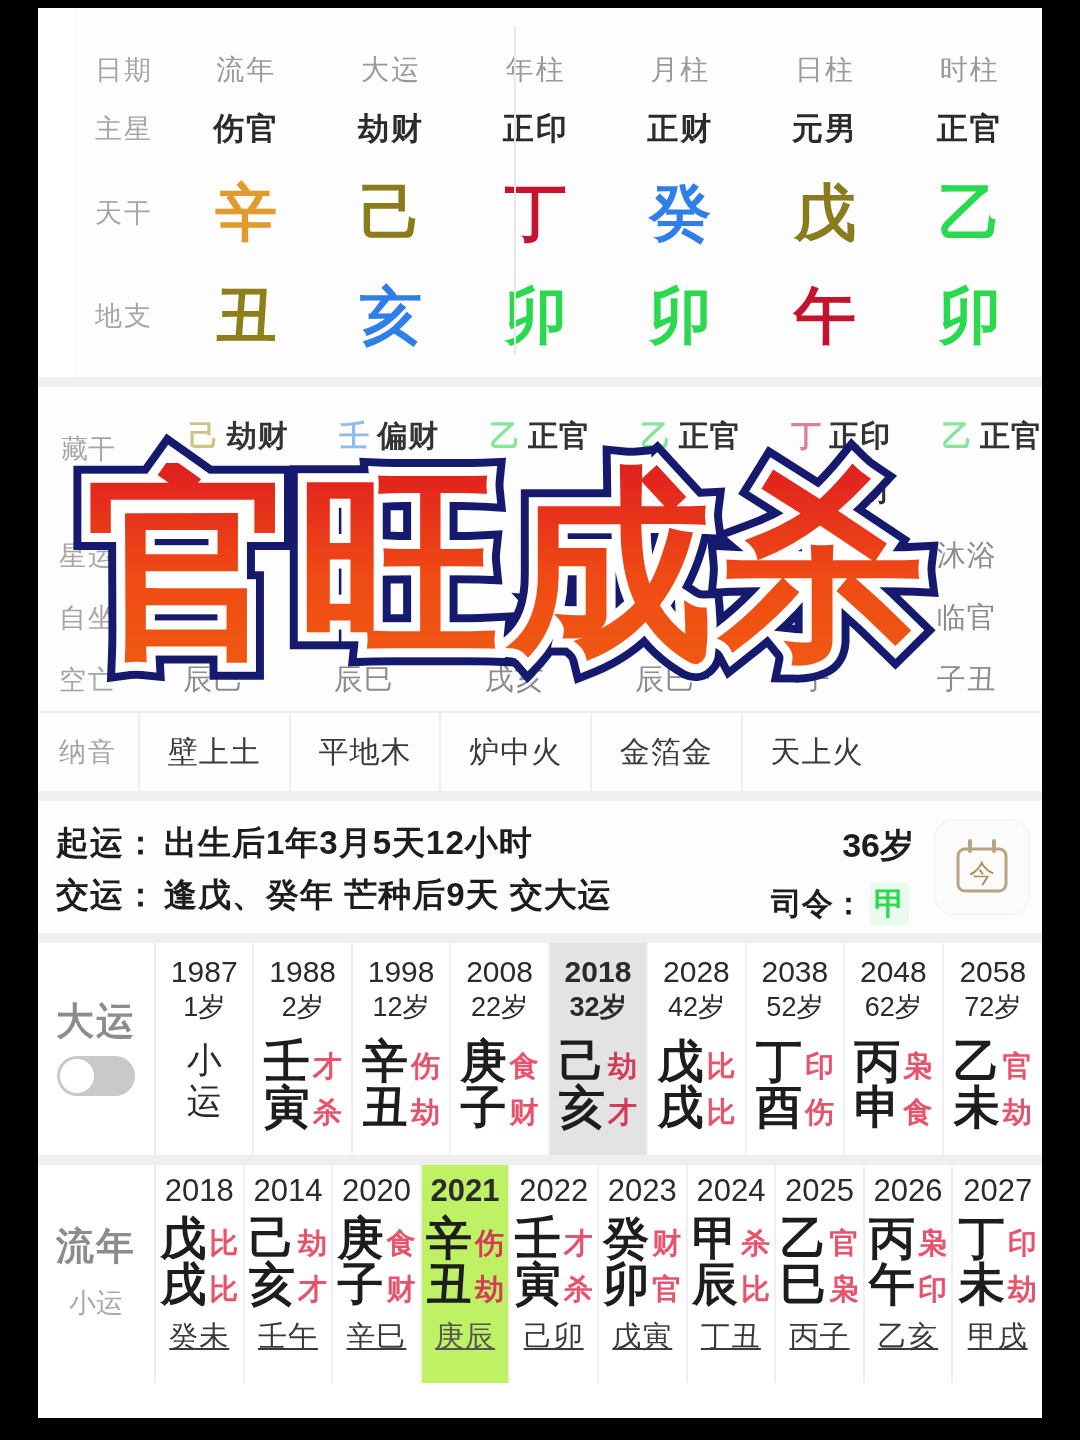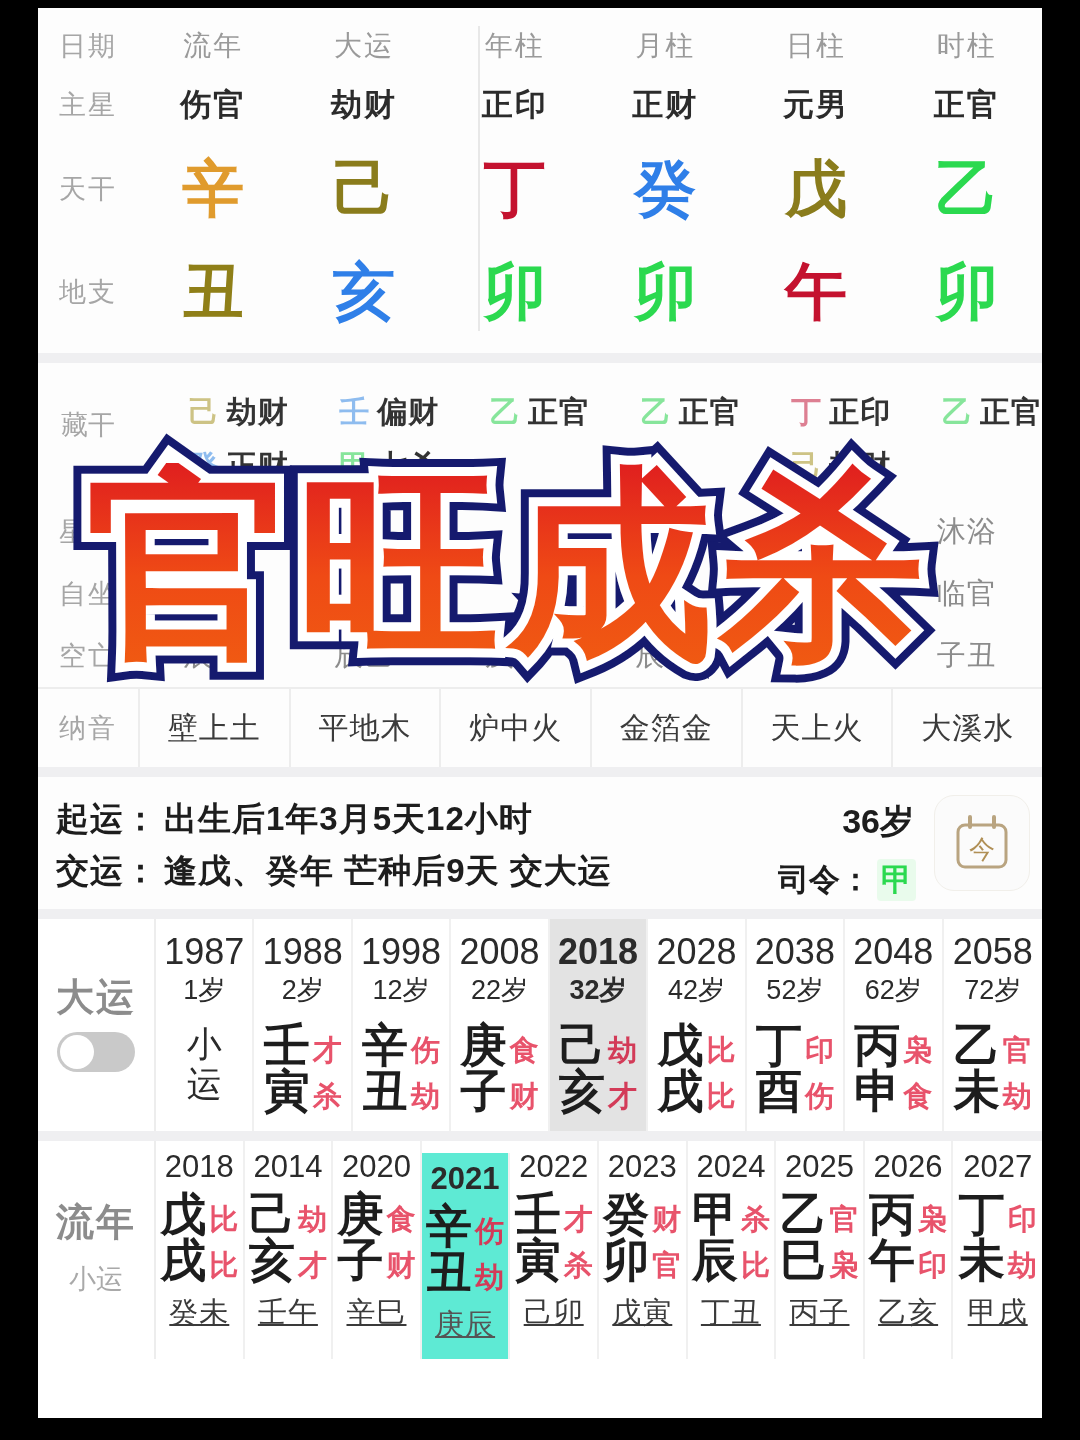--- a/index.html
+++ b/index.html
@@ -40,21 +40,21 @@
   .r-head { height: 60px; }
   .r-head .cell { color: #9a9a9a; font-size: 28px; letter-spacing: 2px;}
   .r-star { height: 58px; }
   .r-star .cell { color: #2b2b2b; font-size: 31px; font-weight: 600; letter-spacing: 2px;}
   .r-stem { height: 110px; }
   .r-stem .cell { font-size: 62px; font-weight: 700; line-height: 1; }
   .r-branch { height: 95px; }
   .r-branch .cell { font-size: 62px; font-weight: 700; line-height: 1; }
 
   
-  .pillars-wrap { position: relative; padding-top: 8px; padding-bottom: 14px;}
+  .pillars-wrap { position: relative; padding-top: 32px; padding-bottom: 14px; margin-left: 36px;}
   .vdiv {
     position: absolute; left: 440px; top: 18px; bottom: 22px;
     width: 2px; background: #e8e8e8;
   }
 
   
   .c-metal  { color: #e09b2d; }
   .c-earth  { color: #8a7c1c; }
   .c-earth2 { color: #8f7f18; }
   .c-fire   { color: #c4122f; }
@@ -101,21 +101,21 @@
     background: #fdfdfd;
   }
   .li-line { display: flex; align-items: center; height: 52px;}
   .li-key { color: #1d1d1d; font-size: 33px; font-weight: 700; letter-spacing: 1px;}
   .li-val { color: #1d1d1d; font-size: 33px; font-weight: 700; margin-left: 6px; letter-spacing: 1px;}
   .li-right-age {
     position: absolute; right: 128px; top: 22px;
     font-size: 34px; font-weight: 700; color: #1d1d1d;
   }
   .li-right-si {
-    position: absolute; right: 126px; top: 82px;
+    position: absolute; right: 133px; top: 82px;
     font-size: 31px; font-weight: 700; color: #1d1d1d;
     display: flex; align-items: center;
   }
   .si-badge {
     margin-left: 6px; font-size: 31px; font-weight: 700;
     color: #2bd94f; background: #e9fbec; padding: 0 4px; border-radius: 4px;
   }
   .today-btn {
     position: absolute; right: 12px; top: 18px;
     width: 96px; height: 96px; border-radius: 20px;
@@ -143,21 +143,21 @@
     position: absolute; left: 3px; top: 3px; width: 34px; height: 34px;
     border-radius: 50%; background: #fff;
   }
   .dy-col {
     border-right: 2px solid #f0f0f0;
     display: flex; flex-direction: column; align-items: center;
     padding-top: 10px;
   }
   .dy-col:last-child { border-right: none; border-radius: 8px; }
   .dy-col.active { background: #e3e3e3; }
-  .dy-year { font-size: 36px; color: #2b2b2b; line-height: 1.25; }
+  .dy-year { font-size: 30px; color: #2b2b2b; line-height: 1.25; }
   .dy-age  { font-size: 27px; color: #2b2b2b; line-height: 1.25; }
   .dy-col.active .dy-year, .dy-col.active .dy-age { font-weight: 700; }
   .dy-gz { margin-top: 14px; }
   .gz-line { display: flex; align-items: flex-end; justify-content: center; line-height: 1.0; }
   .gz-big { font-size: 46px; font-weight: 700; color: #1d1d1d; }
   .gz-sm  { font-size: 29px; font-weight: 700; color: #e8536b; margin-left: 3px; position: relative; top: -3px;}
   .gz-sm.dark { color: #d33b58; }
   .xiaoyun-vert {
     margin-top: 16px; font-size: 35px; color: #2b2b2b; line-height: 1.15;
     font-weight: 500; text-align: center;
@@ -174,21 +174,21 @@
     gap: 18px; border-right: 2px solid #ededed;
   }
   .ln-label .t { color: #8c8c8c; font-size: 38px; font-weight: 700; line-height: 1.05; letter-spacing: 2px;}
   .ln-label .s { color: #a9a9a9; font-size: 27px; }
   .ln-col {
     border-right: 2px solid #f0f0f0;
     display: flex; flex-direction: column; align-items: center;
     padding-top: 8px;
   }
   .ln-col:last-child { border-right: none; }
-  .ln-col.active { background: #5eead4; margin-top: 12px; }
+  .ln-col.active { background: #bef264; }
   .ln-year { font-size: 31px; color: #2b2b2b; }
   .ln-col.active .ln-year { font-weight: 700; }
   .ln-gz { margin-top: 6px; }
   .ln-small { margin-top: 10px; font-size: 29px; color: #3a3a3a; letter-spacing: 1px; text-decoration: underline;}
   .ln-col.active .ln-small { color: #555; }
 
   
   .overlay {
     position: absolute;
     left: 48px; top: 455px;
@@ -353,21 +353,20 @@
         <div class="cell">子丑</div>
       </div>
 
       <div class="nayin-row">
         <div class="rowlabel">纳音</div>
         <div class="cell">壁上土</div>
         <div class="cell">平地木</div>
         <div class="cell">炉中火</div>
         <div class="cell">金箔金</div>
         <div class="cell">天上火</div>
-        <div class="cell">大溪水</div>
       </div>
     </div>
 
     <div class="sep"></div>
 
     <div class="luckinfo">
       <div class="li-line">
         <span class="li-key">起运：</span>
         <span class="li-val">出生后1年3月5天12小时</span>
       </div>

